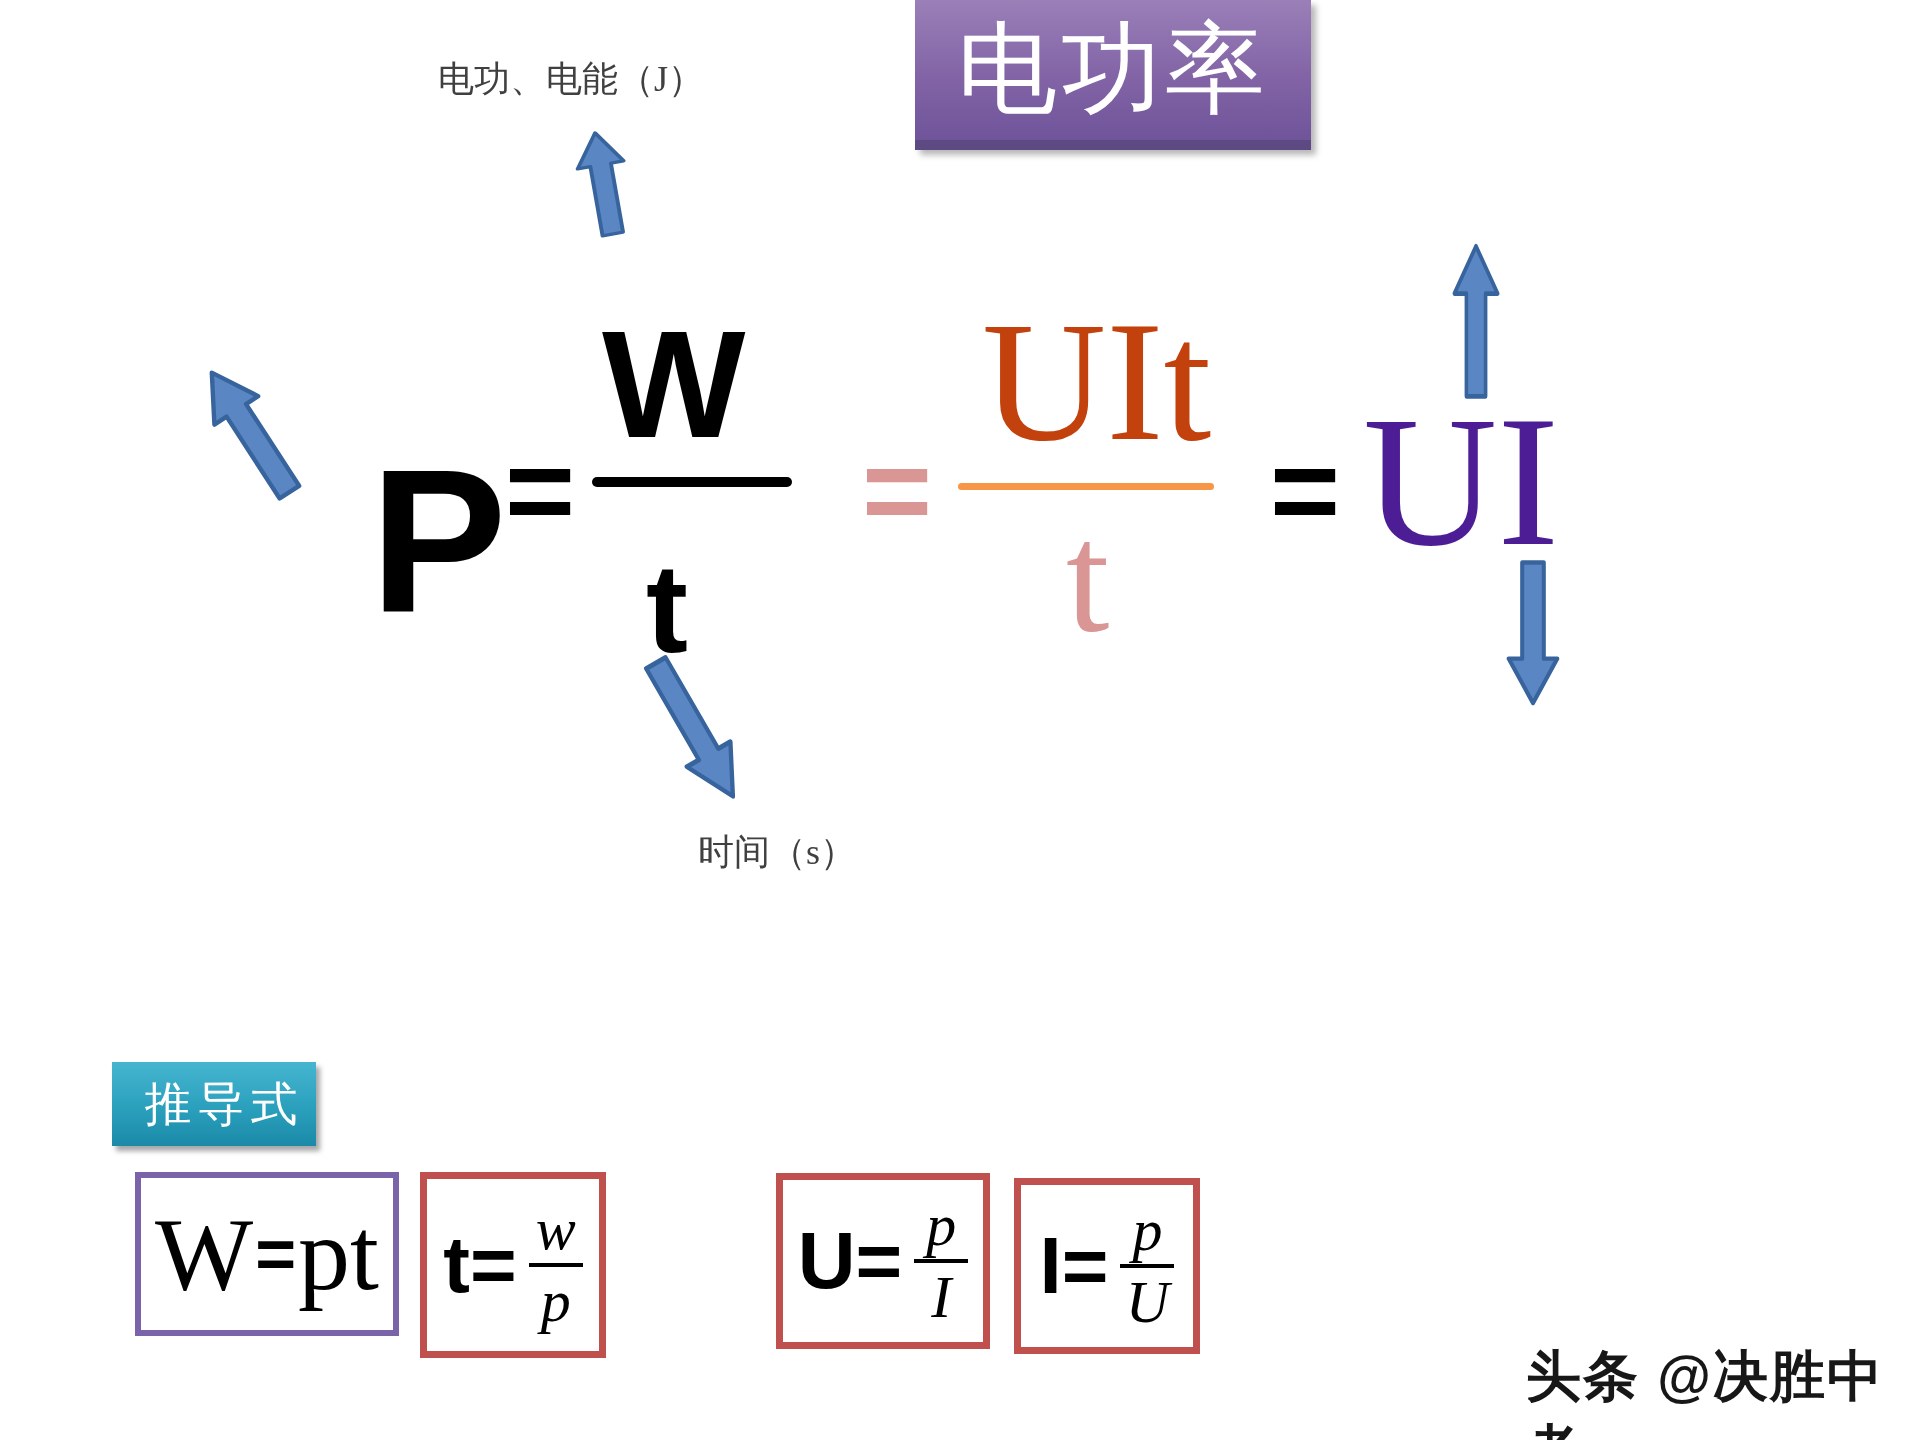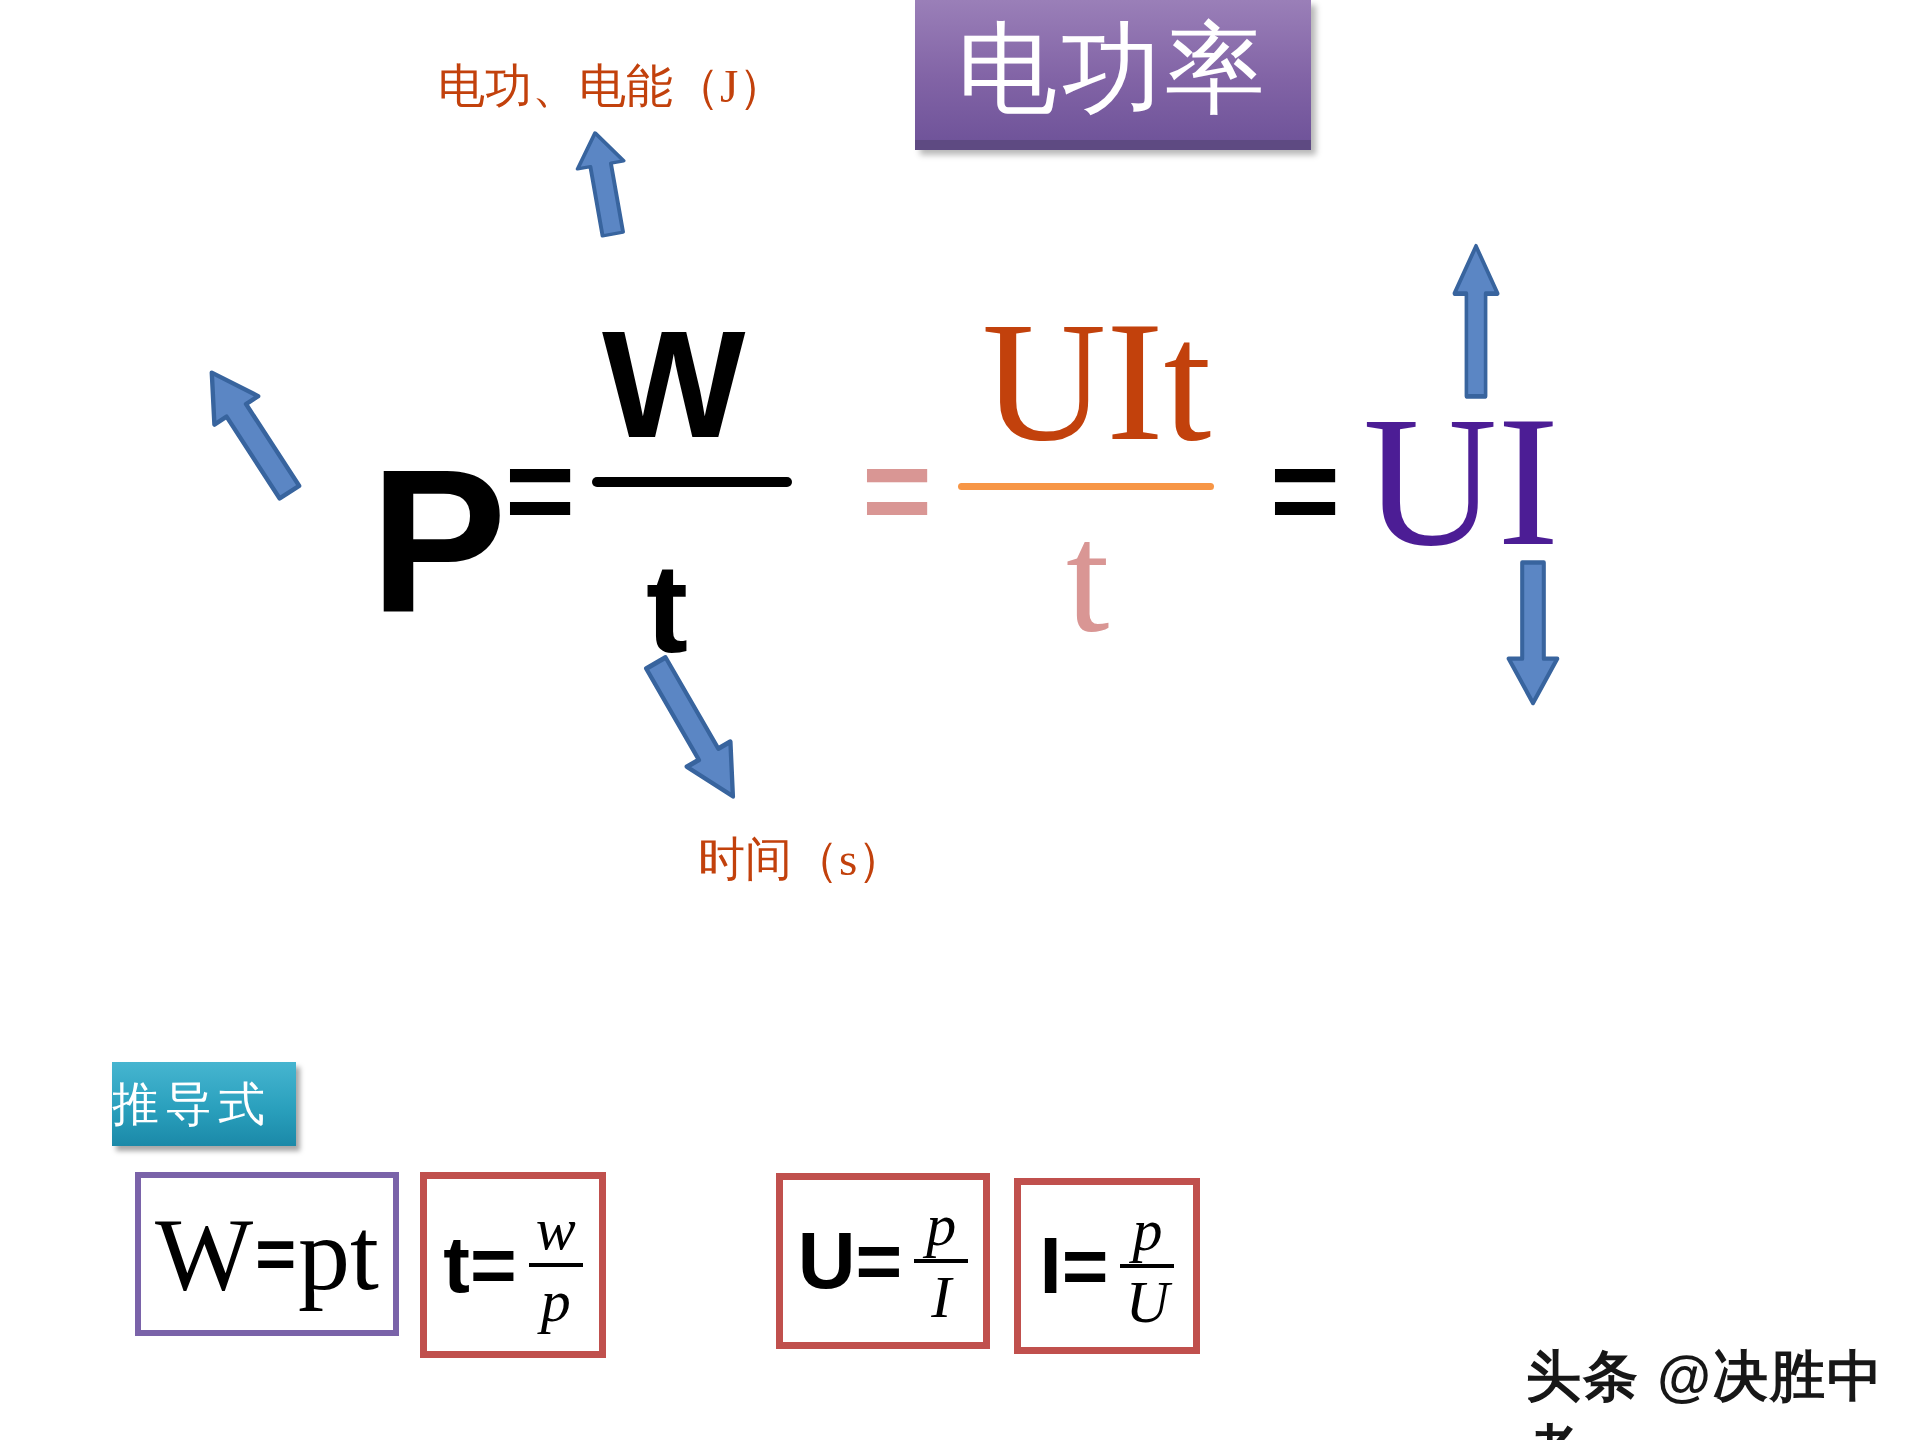--- a/index.html
+++ b/index.html
@@ -10,21 +10,21 @@
   
   .title-box{left:915px;top:0;width:396px;height:140px;
     background:linear-gradient(180deg,#9a7fb8 0%,#8264a6 55%,#70549a 100%);
     border-bottom:10px solid #5e4a82;
     box-shadow:5px 5px 6px rgba(0,0,0,.28);
     display:flex;align-items:center;justify-content:center;
     color:#ffffff;font-family:"Liberation Serif","DejaVu Serif",serif;
     font-size:100px;letter-spacing:4px;}
 
   
-  .zh-label{font-family:"Liberation Serif","DejaVu Serif",serif;color:#c2410c;font-size:47px;white-space:nowrap;}
+  .zh-label{font-family:"Liberation Serif","DejaVu Serif",serif;color:#404040;font-size:36px;white-space:nowrap;}
   .lbl-energy{left:438px;top:55px;}
   .lbl-power{left:58px;top:240px;}
   .lbl-resistance{left:1322px;top:163px;}
   .lbl-current{left:1452px;top:745px;}
   .lbl-time{left:698px;top:828px;}
 
   
   .arrow{position:absolute;}
   .arrow svg{display:block;width:100%;height:100%;}
 
@@ -41,22 +41,22 @@
   .frac1-den{left:646px;top:546px;font-size:126px;}
   .frac2-num{left:982px;top:295px;font-size:172px;color:#c2410c;}
   .frac2-bar{left:958px;top:483px;width:256px;height:7px;background:#F79646;border-radius:4px;}
   .frac2-den{left:1066px;top:500px;font-size:156px;color:#D99694;}
   .ui-symbol{left:1363px;top:388px;font-size:186px;}
 
   
   .derive-chip{left:112px;top:1062px;width:184px;height:84px;
     background:linear-gradient(180deg,#46b5d0 0%,#2aa0bd 55%,#1b89a8 100%);
     box-shadow:4px 5px 5px rgba(0,0,0,.35);
-    display:flex;align-items:center;
-    color:#fff;font-family:"Liberation Serif","DejaVu Serif",serif;font-size:47px;letter-spacing:6px;}
+    display:flex;align-items:center;justify-content:center;
+    color:#fff;font-family:"Liberation Serif","DejaVu Serif",serif;font-size:47px;letter-spacing:6px;padding-left:20px;}
   .fbox{display:flex;align-items:center;justify-content:center;background:#fff;}
   .fbox-purple{left:135px;top:1172px;width:252px;height:152px;border:6px solid #7a63a9;}
   .fbox-red{border:7px solid #c0504d;}
   .fbox-t{left:420px;top:1172px;width:172px;height:172px;}
   .fbox-u{left:776px;top:1173px;width:200px;height:162px;}
   .fbox-i{left:1014px;top:1178px;width:172px;height:162px;}
   .big-serif{font-family:"Liberation Serif","DejaVu Serif",serif;font-size:104px;line-height:.9;color:#000;}
   .mid-eq{font-family:"Liberation Sans","DejaVu Sans",sans-serif;font-weight:700;font-size:70px;line-height:1;color:#000;margin:0 2px;}
   .lhs-sans{font-family:"Liberation Sans","DejaVu Sans",sans-serif;font-weight:700;font-size:80px;line-height:1;color:#000;}
   .mini-frac{display:flex;flex-direction:column;align-items:center;margin-left:12px;}

